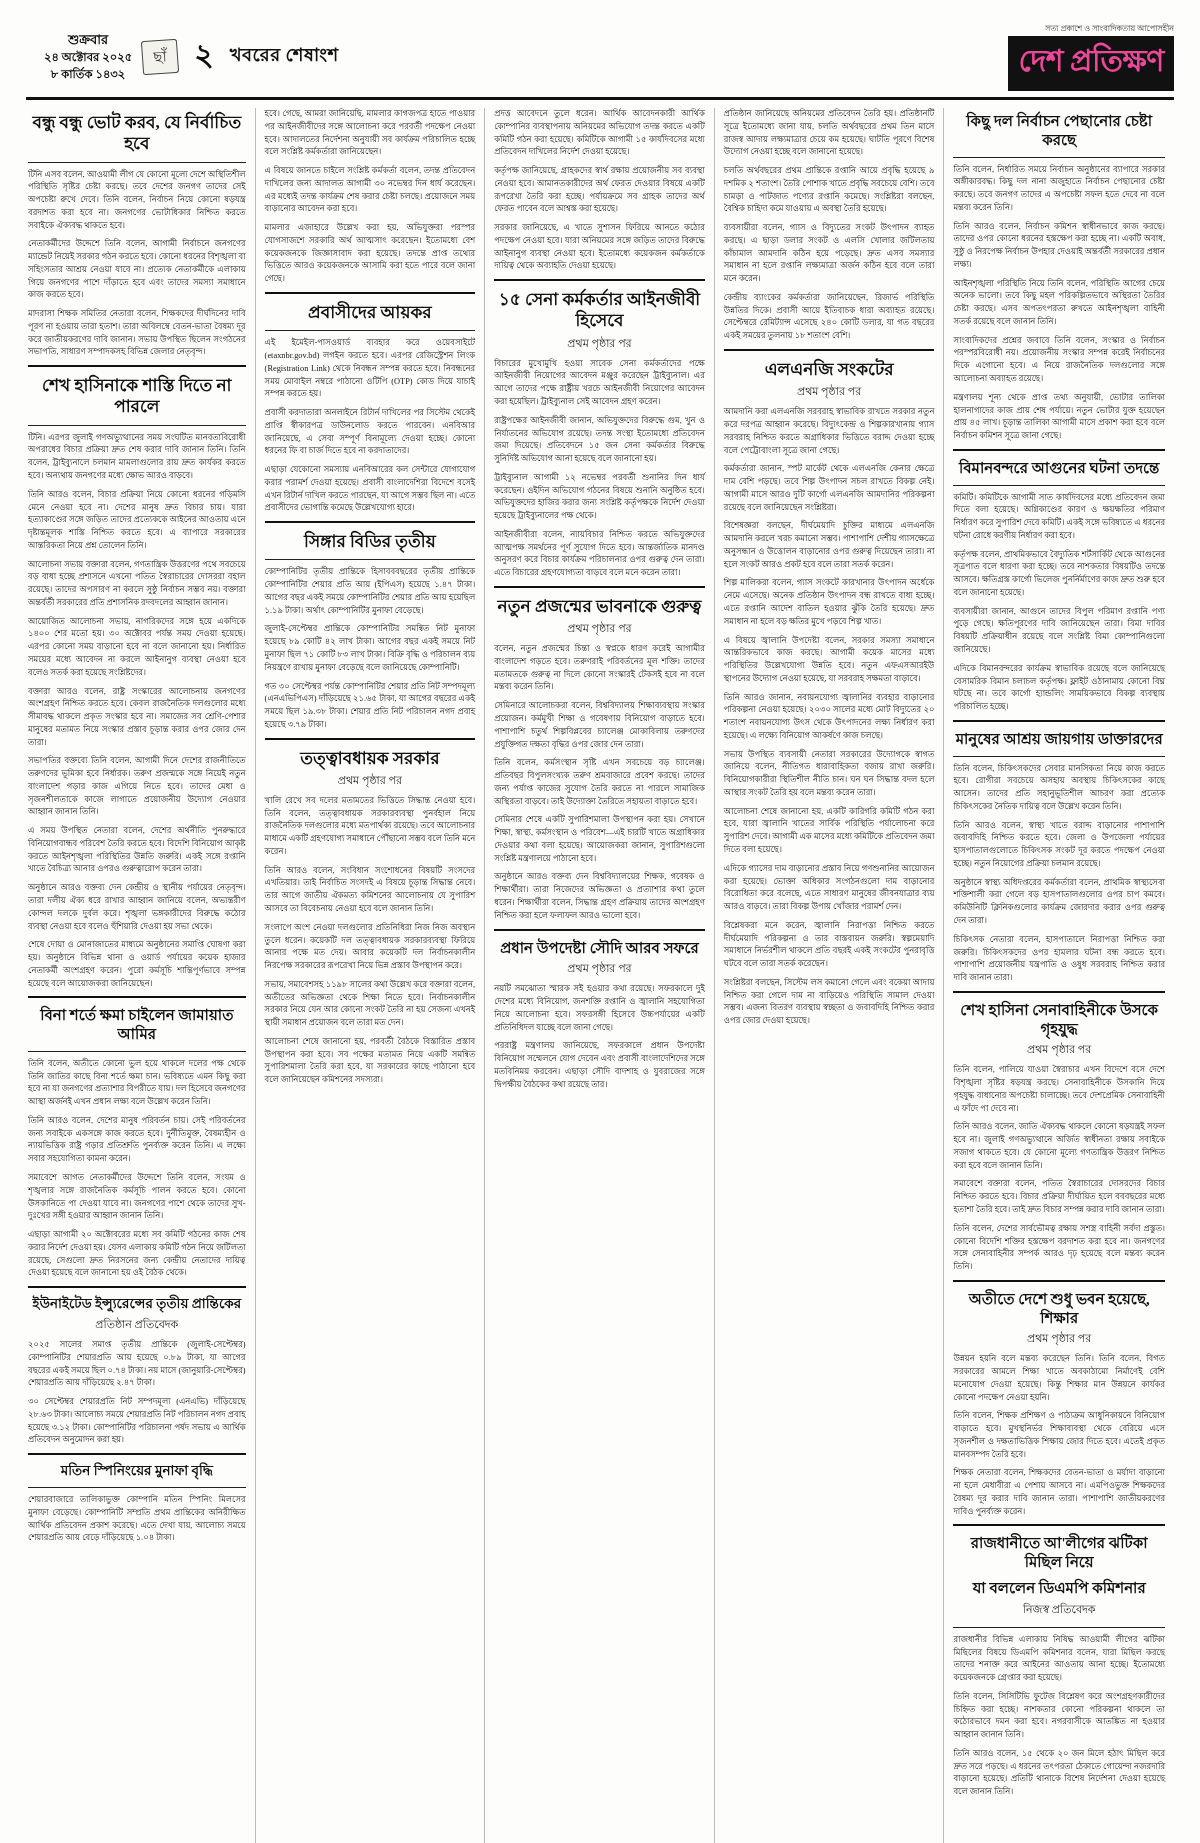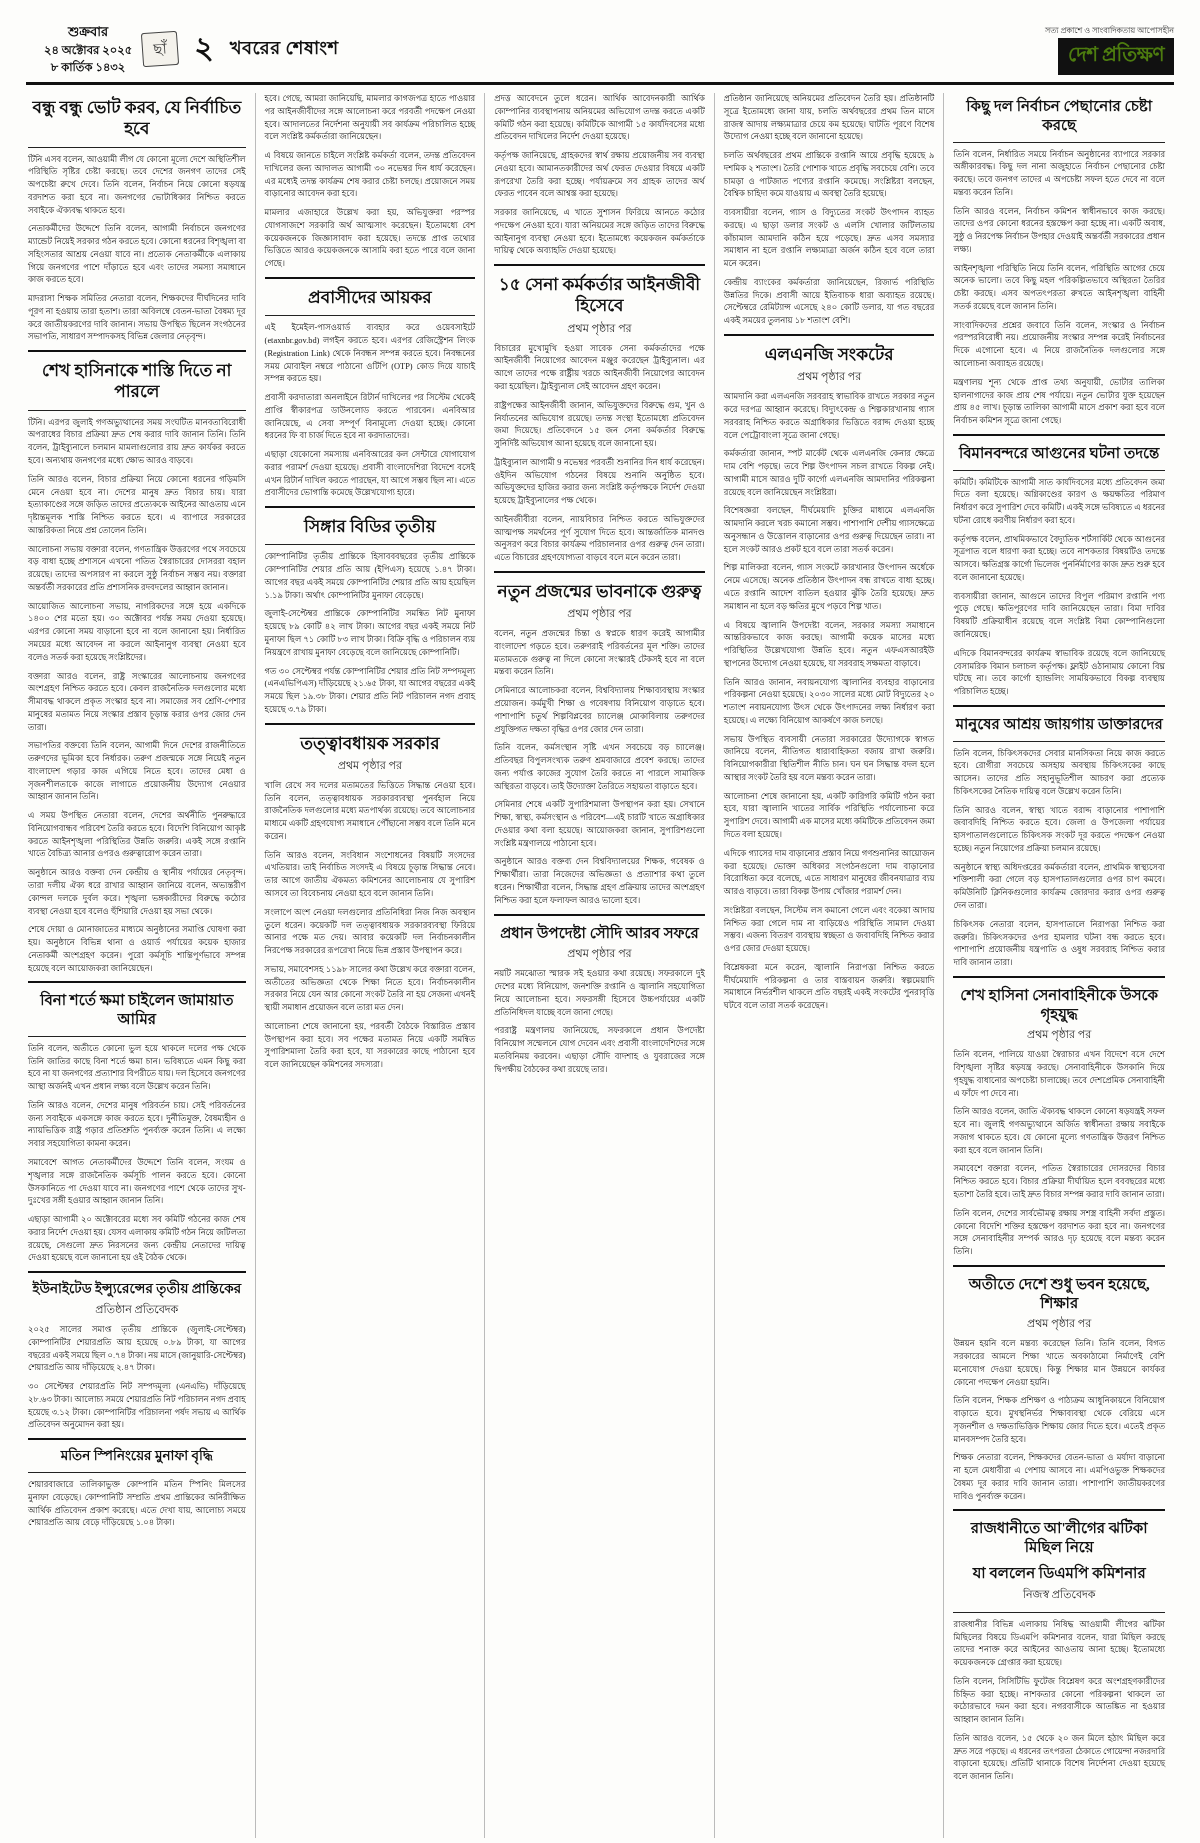--- a/index.html
+++ b/index.html
@@ -65,25 +65,25 @@
   }
   .mh-right {
     text-align: right;
   }
   .mh-tagline {
     font-size: 8px;
     color: #333;
     margin-bottom: 1px;
   }
   .mh-logo {
-    font-size: 20px;
+    font-size: 30px;
     font-weight: bold;
     letter-spacing: -.5px;
     background: #111;
-    color: #4d7c0f;
+    color: #ec4899;
     padding: 1px 10px 3px 10px;
     display: inline-block;
   }
 
   
   .columns {
     display: grid;
     grid-template-columns: repeat(5, 1fr);
     gap: 0;
     margin-top: 8px;
@@ -251,21 +251,21 @@
         <p class="body">কর্তৃপক্ষ জানিয়েছে, গ্রাহকদের স্বার্থ রক্ষায় প্রয়োজনীয় সব ব্যবস্থা নেওয়া হবে। আমানতকারীদের অর্থ ফেরত দেওয়ার বিষয়ে একটি রূপরেখা তৈরি করা হচ্ছে। পর্যায়ক্রমে সব গ্রাহক তাদের অর্থ ফেরত পাবেন বলে আশ্বস্ত করা হয়েছে।</p>
         <p class="body">সরকার জানিয়েছে, এ খাতে সুশাসন ফিরিয়ে আনতে কঠোর পদক্ষেপ নেওয়া হবে। যারা অনিয়মের সঙ্গে জড়িত তাদের বিরুদ্ধে আইনানুগ ব্যবস্থা নেওয়া হবে। ইতোমধ্যে কয়েকজন কর্মকর্তাকে দায়িত্ব থেকে অব্যাহতি দেওয়া হয়েছে।</p>
       </div>
 
       <div class="art">
         <div class="topline"></div>
         <div class="headline">১৫ সেনা কর্মকর্তার আইনজীবী হিসেবে</div>
         <div class="byline">প্রথম পৃষ্ঠার পর</div>
         <p class="body">বিচারের মুখোমুখি হওয়া সাবেক সেনা কর্মকর্তাদের পক্ষে আইনজীবী নিয়োগের আবেদন মঞ্জুর করেছেন ট্রাইব্যুনাল। এর আগে তাদের পক্ষে রাষ্ট্রীয় খরচে আইনজীবী নিয়োগের আবেদন করা হয়েছিল। ট্রাইব্যুনাল সেই আবেদন গ্রহণ করেন।</p>
         <p class="body">রাষ্ট্রপক্ষের আইনজীবী জানান, অভিযুক্তদের বিরুদ্ধে গুম, খুন ও নির্যাতনের অভিযোগ রয়েছে। তদন্ত সংস্থা ইতোমধ্যে প্রতিবেদন জমা দিয়েছে। প্রতিবেদনে ১৫ জন সেনা কর্মকর্তার বিরুদ্ধে সুনির্দিষ্ট অভিযোগ আনা হয়েছে বলে জানানো হয়।</p>
-        <p class="body">ট্রাইব্যুনাল আগামী 9 নভেম্বর পরবর্তী শুনানির দিন ধার্য করেছেন। ওইদিন অভিযোগ গঠনের বিষয়ে শুনানি অনুষ্ঠিত হবে। অভিযুক্তদের হাজির করার জন্য সংশ্লিষ্ট কর্তৃপক্ষকে নির্দেশ দেওয়া হয়েছে ট্রাইব্যুনালের পক্ষ থেকে।</p>
+        <p class="body">ট্রাইব্যুনাল আগামী ১২ নভেম্বর পরবর্তী শুনানির দিন ধার্য করেছেন। ওইদিন অভিযোগ গঠনের বিষয়ে শুনানি অনুষ্ঠিত হবে। অভিযুক্তদের হাজির করার জন্য সংশ্লিষ্ট কর্তৃপক্ষকে নির্দেশ দেওয়া হয়েছে ট্রাইব্যুনালের পক্ষ থেকে।</p>
         <p class="body">আইনজীবীরা বলেন, ন্যায়বিচার নিশ্চিত করতে অভিযুক্তদের আত্মপক্ষ সমর্থনের পূর্ণ সুযোগ দিতে হবে। আন্তর্জাতিক মানদণ্ড অনুসরণ করে বিচার কার্যক্রম পরিচালনার ওপর গুরুত্ব দেন তারা। এতে বিচারের গ্রহণযোগ্যতা বাড়বে বলে মনে করেন তারা।</p>
       </div>
 
       <div class="art">
         <div class="topline"></div>
         <div class="headline">নতুন প্রজন্মের ভাবনাকে গুরুত্ব</div>
         <div class="byline">প্রথম পৃষ্ঠার পর</div>
         <p class="body">বলেন, নতুন প্রজন্মের চিন্তা ও স্বপ্নকে ধারণ করেই আগামীর বাংলাদেশ গড়তে হবে। তরুণরাই পরিবর্তনের মূল শক্তি। তাদের মতামতকে গুরুত্ব না দিলে কোনো সংস্কারই টেকসই হবে না বলে মন্তব্য করেন তিনি।</p>
         <p class="body">সেমিনারে আলোচকরা বলেন, বিশ্ববিদ্যালয় শিক্ষাব্যবস্থায় সংস্কার প্রয়োজন। কর্মমুখী শিক্ষা ও গবেষণায় বিনিয়োগ বাড়াতে হবে। পাশাপাশি চতুর্থ শিল্পবিপ্লবের চ্যালেঞ্জ মোকাবিলায় তরুণদের প্রযুক্তিগত দক্ষতা বৃদ্ধির ওপর জোর দেন তারা।</p>
         <p class="body">তিনি বলেন, কর্মসংস্থান সৃষ্টি এখন সবচেয়ে বড় চ্যালেঞ্জ। প্রতিবছর বিপুলসংখ্যক তরুণ শ্রমবাজারে প্রবেশ করছে। তাদের জন্য পর্যাপ্ত কাজের সুযোগ তৈরি করতে না পারলে সামাজিক অস্থিরতা বাড়বে। তাই উদ্যোক্তা তৈরিতে সহায়তা বাড়াতে হবে।</p>
@@ -296,22 +296,22 @@
         <div class="byline">প্রথম পৃষ্ঠার পর</div>
         <p class="body">আমদানি করা এলএনজি সরবরাহ স্বাভাবিক রাখতে সরকার নতুন করে দরপত্র আহ্বান করেছে। বিদ্যুৎকেন্দ্র ও শিল্পকারখানায় গ্যাস সরবরাহ নিশ্চিত করতে অগ্রাধিকার ভিত্তিতে বরাদ্দ দেওয়া হচ্ছে বলে পেট্রোবাংলা সূত্রে জানা গেছে।</p>
         <p class="body">কর্মকর্তারা জানান, স্পট মার্কেট থেকে এলএনজি কেনার ক্ষেত্রে দাম বেশি পড়ছে। তবে শিল্প উৎপাদন সচল রাখতে বিকল্প নেই। আগামী মাসে আরও দুটি কার্গো এলএনজি আমদানির পরিকল্পনা রয়েছে বলে জানিয়েছেন সংশ্লিষ্টরা।</p>
         <p class="body">বিশেষজ্ঞরা বলছেন, দীর্ঘমেয়াদি চুক্তির মাধ্যমে এলএনজি আমদানি করলে খরচ কমানো সম্ভব। পাশাপাশি দেশীয় গ্যাসক্ষেত্রে অনুসন্ধান ও উত্তোলন বাড়ানোর ওপর গুরুত্ব দিয়েছেন তারা। না হলে সংকট আরও প্রকট হবে বলে তারা সতর্ক করেন।</p>
         <p class="body">শিল্প মালিকরা বলেন, গ্যাস সংকটে কারখানার উৎপাদন অর্ধেকে নেমে এসেছে। অনেক প্রতিষ্ঠান উৎপাদন বন্ধ রাখতে বাধ্য হচ্ছে। এতে রপ্তানি আদেশ বাতিল হওয়ার ঝুঁকি তৈরি হয়েছে। দ্রুত সমাধান না হলে বড় ক্ষতির মুখে পড়বে শিল্প খাত।</p>
         <p class="body">এ বিষয়ে জ্বালানি উপদেষ্টা বলেন, সরকার সমস্যা সমাধানে আন্তরিকভাবে কাজ করছে। আগামী কয়েক মাসের মধ্যে পরিস্থিতির উল্লেখযোগ্য উন্নতি হবে। নতুন এফএসআরইউ স্থাপনের উদ্যোগ নেওয়া হয়েছে, যা সরবরাহ সক্ষমতা বাড়াবে।</p>
         <p class="body">তিনি আরও জানান, নবায়নযোগ্য জ্বালানির ব্যবহার বাড়ানোর পরিকল্পনা নেওয়া হয়েছে। ২০৩০ সালের মধ্যে মোট বিদ্যুতের ২০ শতাংশ নবায়নযোগ্য উৎস থেকে উৎপাদনের লক্ষ্য নির্ধারণ করা হয়েছে। এ লক্ষ্যে বিনিয়োগ আকর্ষণে কাজ চলছে।</p>
         <p class="body">সভায় উপস্থিত ব্যবসায়ী নেতারা সরকারের উদ্যোগকে স্বাগত জানিয়ে বলেন, নীতিগত ধারাবাহিকতা বজায় রাখা জরুরি। বিনিয়োগকারীরা স্থিতিশীল নীতি চান। ঘন ঘন সিদ্ধান্ত বদল হলে আস্থার সংকট তৈরি হয় বলে মন্তব্য করেন তারা।</p>
         <p class="body">আলোচনা শেষে জানানো হয়, একটি কারিগরি কমিটি গঠন করা হবে, যারা জ্বালানি খাতের সার্বিক পরিস্থিতি পর্যালোচনা করে সুপারিশ দেবে। আগামী এক মাসের মধ্যে কমিটিকে প্রতিবেদন জমা দিতে বলা হয়েছে।</p>
         <p class="body">এদিকে গ্যাসের দাম বাড়ানোর প্রস্তাব নিয়ে গণশুনানির আয়োজন করা হয়েছে। ভোক্তা অধিকার সংগঠনগুলো দাম বাড়ানোর বিরোধিতা করে বলেছে, এতে সাধারণ মানুষের জীবনযাত্রার ব্যয় আরও বাড়বে। তারা বিকল্প উপায় খোঁজার পরামর্শ দেন।</p>
+        <p class="body">বিশ্লেষকরা মনে করেন, জ্বালানি নিরাপত্তা নিশ্চিত করতে দীর্ঘমেয়াদি পরিকল্পনা ও তার বাস্তবায়ন জরুরি। স্বল্পমেয়াদি সমাধানে নির্ভরশীল থাকলে প্রতি বছরই একই সংকটের পুনরাবৃত্তি ঘটবে বলে তারা সতর্ক করেছেন।</p>
         <p class="body">সংশ্লিষ্টরা বলছেন, সিস্টেম লস কমানো গেলে এবং বকেয়া আদায় নিশ্চিত করা গেলে দাম না বাড়িয়েও পরিস্থিতি সামাল দেওয়া সম্ভব। এজন্য বিতরণ ব্যবস্থায় স্বচ্ছতা ও জবাবদিহি নিশ্চিত করার ওপর জোর দেওয়া হয়েছে।</p>
-        <p class="body">বিশ্লেষকরা মনে করেন, জ্বালানি নিরাপত্তা নিশ্চিত করতে দীর্ঘমেয়াদি পরিকল্পনা ও তার বাস্তবায়ন জরুরি। স্বল্পমেয়াদি সমাধানে নির্ভরশীল থাকলে প্রতি বছরই একই সংকটের পুনরাবৃত্তি ঘটবে বলে তারা সতর্ক করেছেন।</p>
       </div>
     </div>
 
     <div class="col">
       <div class="art">
         <div class="headline sm">কিছু দল নির্বাচন পেছানোর চেষ্টা করছে</div>
         <hr class="rule">
         <p class="body">তিনি বলেন, নির্ধারিত সময়ে নির্বাচন অনুষ্ঠানের ব্যাপারে সরকার অঙ্গীকারবদ্ধ। কিছু দল নানা অজুহাতে নির্বাচন পেছানোর চেষ্টা করছে। তবে জনগণ তাদের এ অপচেষ্টা সফল হতে দেবে না বলে মন্তব্য করেন তিনি।</p>
         <p class="body">তিনি আরও বলেন, নির্বাচন কমিশন স্বাধীনভাবে কাজ করছে। তাদের ওপর কোনো ধরনের হস্তক্ষেপ করা হচ্ছে না। একটি অবাধ, সুষ্ঠু ও নিরপেক্ষ নির্বাচন উপহার দেওয়াই অন্তর্বর্তী সরকারের প্রধান লক্ষ্য।</p>
         <p class="body">আইনশৃঙ্খলা পরিস্থিতি নিয়ে তিনি বলেন, পরিস্থিতি আগের চেয়ে অনেক ভালো। তবে কিছু মহল পরিকল্পিতভাবে অস্থিরতা তৈরির চেষ্টা করছে। এসব অপতৎপরতা রুখতে আইনশৃঙ্খলা বাহিনী সতর্ক রয়েছে বলে জানান তিনি।</p>

